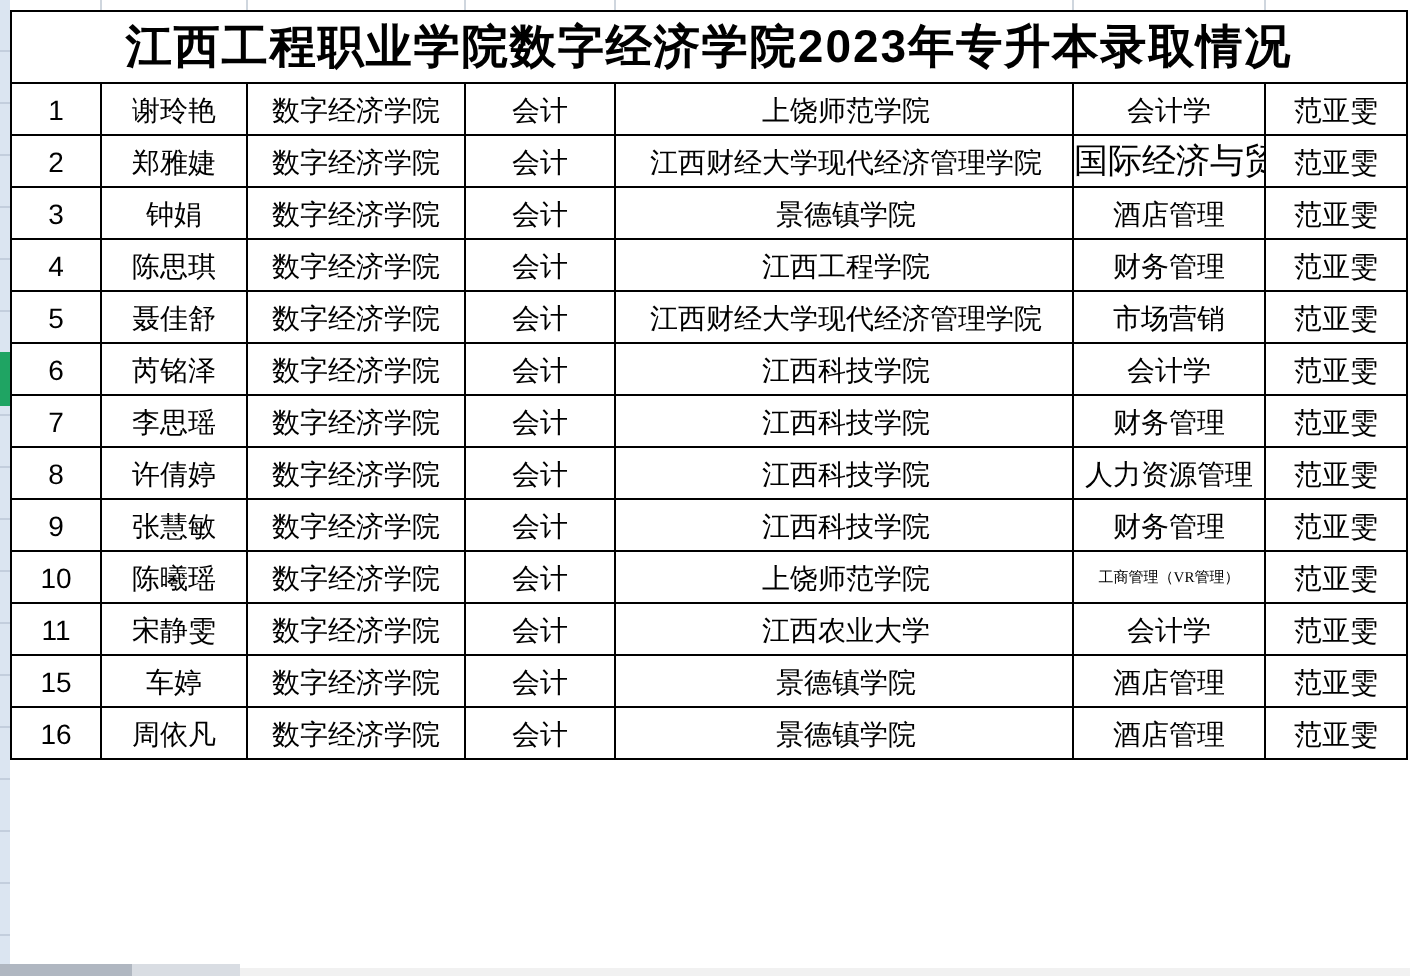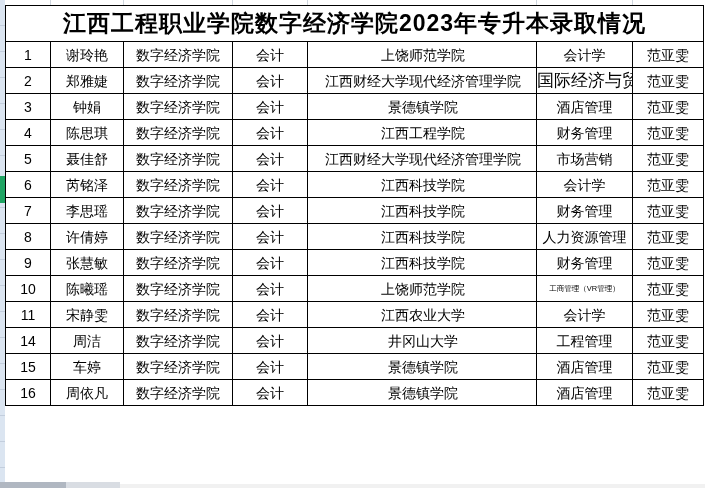--- a/index.html
+++ b/index.html
@@ -20,21 +20,21 @@
   }
   td{
     border:1px solid #000;padding:0;text-align:center;vertical-align:middle;
     font-size:14px;line-height:1;overflow:hidden;white-space:nowrap;
   }
   tr.title-row td{height:35px;font-size:23px;font-weight:bold;letter-spacing:1px;margin-top:44px;}
   tr.header-row td{height:28px;font-size:14px;}
   tbody td{height:25px;}
   .col-school{text-align:center;padding-left:2px;}
   .fit-small{font-size:17px;}
-  .fit-tiny{font-size:7.5px;}
+  .fit-tiny{font-size:7.5px;font-family:Liberation Serif, serif;}
   
   .bottom-strip-light{position:absolute;left:120px;top:484px;width:585px;height:4px;background:#f1f1f1;}
   .bottom-strip-mid{position:absolute;left:66px;top:482px;width:54px;height:6px;background:#d9dde3;}
   .bottom-strip-dark{position:absolute;left:0;top:482px;width:66px;height:6px;background:#b0b7c1;}
 </style>
 </head>
 <body>
 
 <div class="left-strip"></div>
 <div class="grid-stub" style="left:50px"></div>
@@ -153,29 +153,20 @@
       <tr>
         <td class="col-no">11</td>
         <td class="col-name">宋静雯</td>
         <td class="col-college">数字经济学院</td>
         <td class="col-grad-major">会计</td>
         <td class="col-school">江西农业大学</td>
         <td class="col-admit-major">会计学</td>
         <td class="col-counselor">范亚雯</td>
       </tr>
       <tr>
-        <td class="col-no">14</td>
-        <td class="col-name">周洁</td>
-        <td class="col-college">数字经济学院</td>
-        <td class="col-grad-major">会计</td>
-        <td class="col-school">井冈山大学</td>
-        <td class="col-admit-major">工程管理</td>
-        <td class="col-counselor">范亚雯</td>
-      </tr>
-      <tr>
         <td class="col-no">15</td>
         <td class="col-name">车婷</td>
         <td class="col-college">数字经济学院</td>
         <td class="col-grad-major">会计</td>
         <td class="col-school">景德镇学院</td>
         <td class="col-admit-major">酒店管理</td>
         <td class="col-counselor">范亚雯</td>
       </tr>
       <tr>
         <td class="col-no">16</td>

